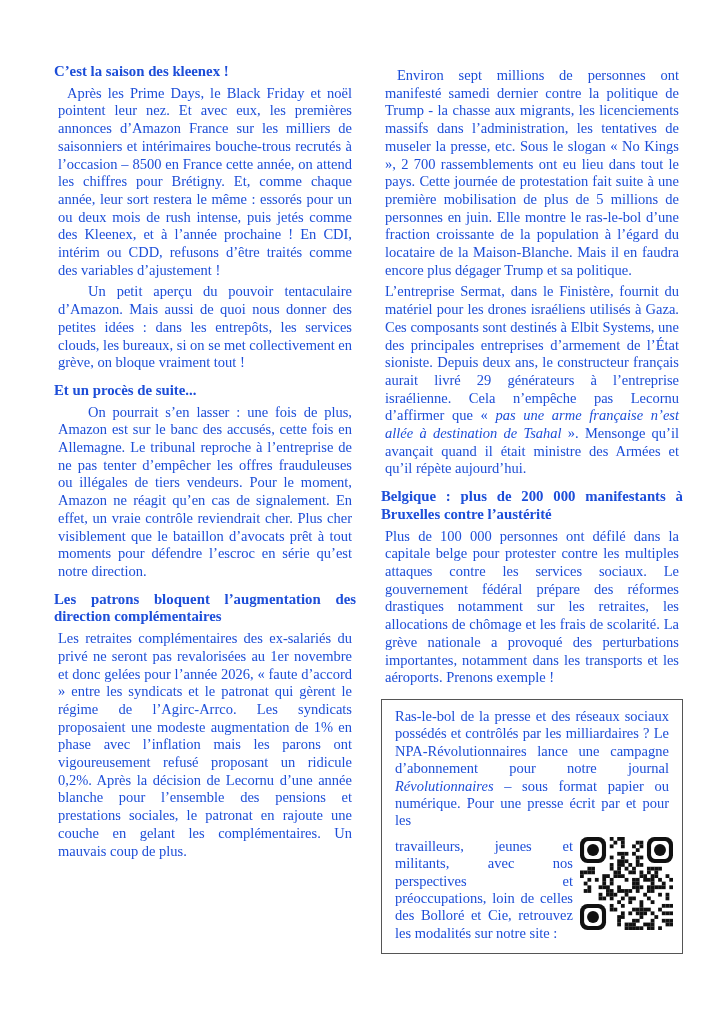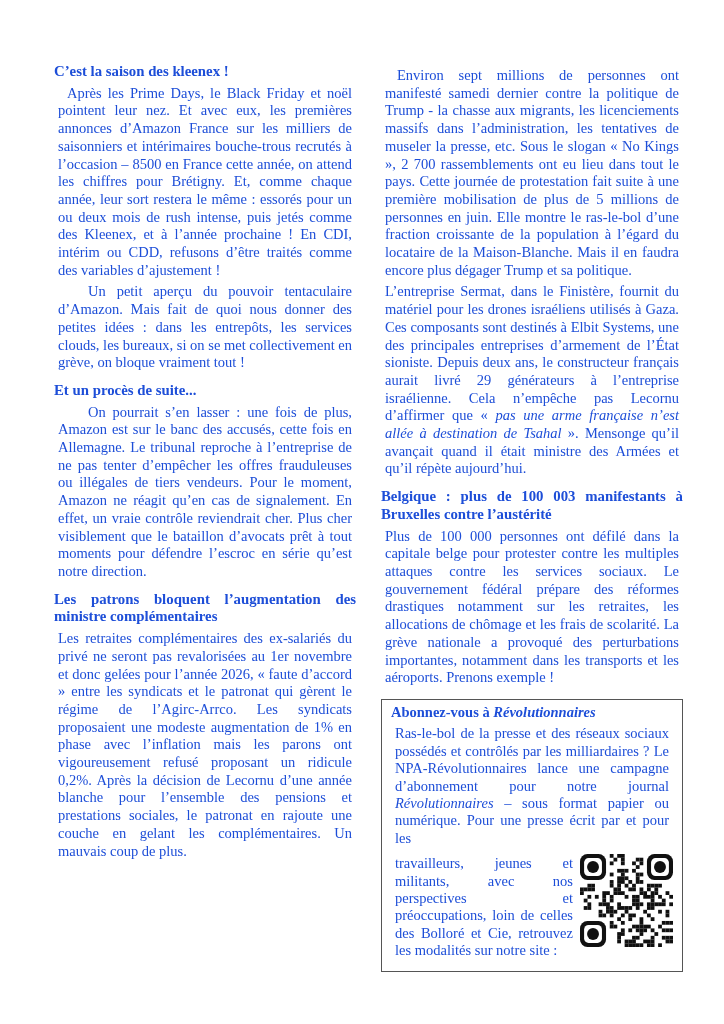--- a/index.html
+++ b/index.html
@@ -83,52 +83,51 @@
   <div class="columns">
 
     <div class="col">
 
       <div class="section">
         <div class="section-heading">C’est la saison des kleenex !</div>
         <p class="para ind-sm">Après les Prime Days, le Black Friday et noël pointent leur nez. Et avec eux, les premières annonces d’Amazon France sur les milliers de saisonniers et intérimaires bouche-trous recrutés à l’occasion – 8500 en France cette année, on attend les chiffres pour Brétigny. Et, comme chaque année, leur sort restera le même : essorés pour un ou deux mois de rush intense, puis jetés comme des Kleenex, et à l’année prochaine ! En CDI, intérim ou CDD, refusons d’être traités comme des variables d’ajustement !</p>
       </div>
 
       <div class="section">
-        <p class="para ind-lg">Un petit aperçu du pouvoir tentaculaire d’Amazon. Mais fait de quoi nous donner des petites idées : dans les entrepôts, les services clouds, les bureaux, si on se met collectivement en grève, on bloque vraiment tout !</p>
+        <p class="para ind-lg">Un petit aperçu du pouvoir tentaculaire d’Amazon. Mais aussi de quoi nous donner des petites idées : dans les entrepôts, les services clouds, les bureaux, si on se met collectivement en grève, on bloque vraiment tout !</p>
       </div>
 
       <div class="section">
         <div class="section-heading">Et un procès de suite...</div>
         <p class="para ind-lg">On pourrait s’en lasser : une fois de plus, Amazon est sur le banc des accusés, cette fois en Allemagne. Le tribunal reproche à l’entreprise de ne pas tenter d’empêcher les offres frauduleuses ou illégales de tiers vendeurs. Pour le moment, Amazon ne réagit qu’en cas de signalement. En effet, un vraie contrôle reviendrait cher. Plus cher visiblement que le bataillon d’avocats prêt à tout moments pour défendre l’escroc en série qu’est notre direction.</p>
       </div>
 
       <div class="section">
-        <div class="section-heading">Les patrons bloquent l’augmentation des ministre complémentaires</div>
+        <div class="section-heading">Les patrons bloquent l’augmentation des direction complémentaires</div>
         <p class="para ind-none">Les retraites complémentaires des ex-salariés du privé ne seront pas revalorisées au 1er novembre et donc gelées pour l’année 2026, « faute d’accord » entre les syndicats et le patronat qui gèrent le régime de l’Agirc-Arrco. Les syndicats proposaient une modeste augmentation de 1% en phase avec l’inflation mais les parons ont vigoureusement refusé proposant un ridicule 0,2%. Après la décision de Lecornu d’une année blanche pour l’ensemble des pensions et prestations sociales, le patronat en rajoute une couche en gelant les complémentaires. Un mauvais coup de plus.</p>
       </div>
 
     </div>
 
     <div class="col">
 
       <div class="section">
         <p class="para ind-md">Environ sept millions de personnes ont manifesté samedi dernier contre la politique de Trump - la chasse aux migrants, les licenciements massifs dans l’administration, les tentatives de museler la presse, etc. Sous le slogan « No Kings », 2 700 rassemblements ont eu lieu dans tout le pays. Cette journée de protestation fait suite à une première mobilisation de plus de 5 millions de personnes en juin. Elle montre le ras-le-bol d’une fraction croissante de la population à l’égard du locataire de la Maison-Blanche. Mais il en faudra encore plus dégager Trump et sa politique.</p>
       </div>
 
       <div class="section">
         <p class="para ind-none"><span>L’entreprise Sermat, dans le Finistère, fournit du matériel pour les drones israéliens utilisés à Gaza. Ces composants sont destinés à Elbit Systems, une des principales entreprises d’armement de l’État sioniste. Depuis deux ans, le constructeur français aurait livré 29 générateurs à l’entreprise israélienne. Cela n’empêche pas Lecornu d’affirmer que « </span><span class="italic">pas une arme française n’est allée à destination de Tsahal</span><span> ». Mensonge qu’il avançait quand il était ministre des Armées et qu’il répète aujourd’hui.</span></p>
       </div>
 
       <div class="section">
-        <div class="section-heading">Belgique : plus de 100 003 manifestants à Bruxelles contre l’austérité</div>
+        <div class="section-heading">Belgique : plus de 200 000 manifestants à Bruxelles contre l’austérité</div>
         <p class="para ind-none">Plus de 100 000 personnes ont défilé dans la capitale belge pour protester contre les multiples attaques contre les services sociaux. Le gouvernement fédéral prépare des réformes drastiques notamment sur les retraites, les allocations de chômage et les frais de scolarité. La grève nationale a provoqué des perturbations importantes, notamment dans les transports et les aéroports. Prenons exemple !</p>
       </div>
 
       <div class="subscribe-box">
-        <div class="subscribe-title"><span>Abonnez-vous à </span><span class="italic">Révolutionnaires</span></div>
         <p class="para ind-none"><span>Ras-le-bol de la presse et des réseaux sociaux possédés et contrôlés par les milliardaires ? Le NPA-Révolutionnaires lance une campagne d’abonnement pour notre journal </span><span class="italic">Révolutionnaires</span><span> – sous format papier ou numérique. Pour une presse écrit par et pour les</span></p>
         <div class="box-bottom">
           <svg class="qr" id="qr-svg" viewBox="0 0 25 25" aria-hidden="true">
               <rect x="8" y="0" width="1.02" height="1.02" fill="#111"></rect>
               <rect x="10" y="0" width="1.02" height="1.02" fill="#111"></rect>
               <rect x="11" y="0" width="1.02" height="1.02" fill="#111"></rect>
               <rect x="9" y="1" width="1.02" height="1.02" fill="#111"></rect>
               <rect x="11" y="1" width="1.02" height="1.02" fill="#111"></rect>
               <rect x="15" y="1" width="1.02" height="1.02" fill="#111"></rect>
               <rect x="16" y="1" width="1.02" height="1.02" fill="#111"></rect>

